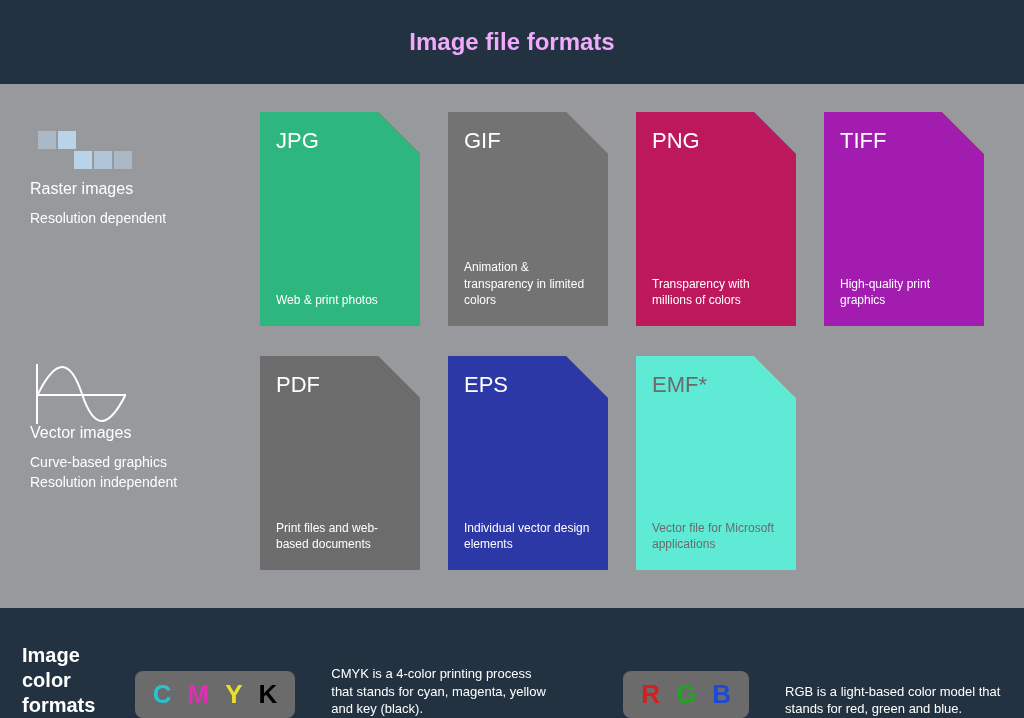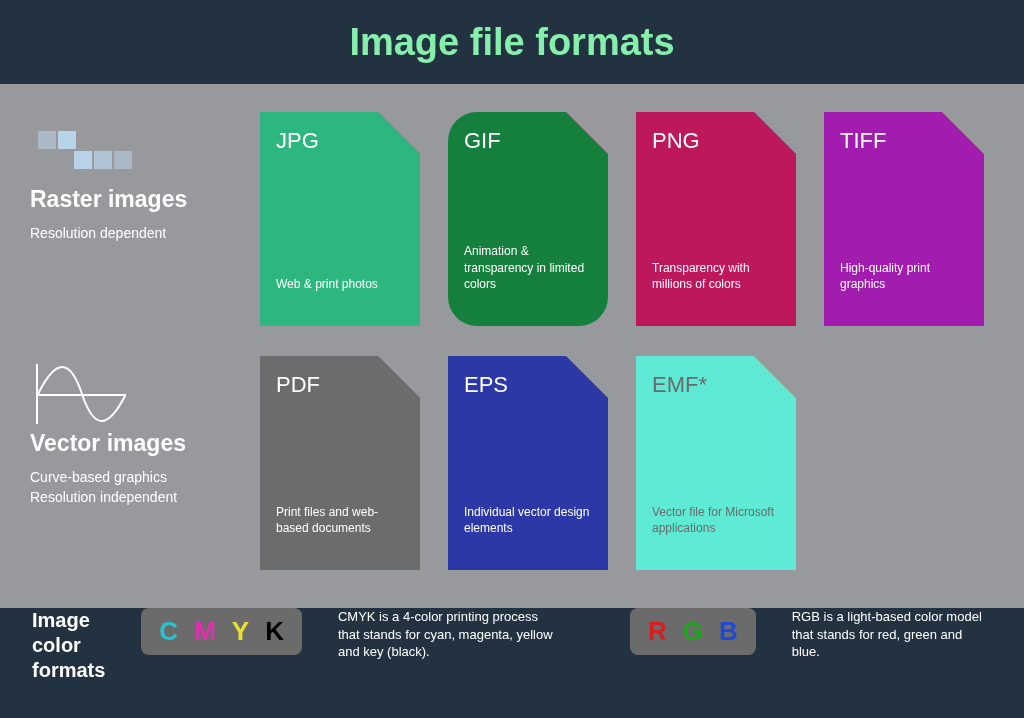--- a/index.html
+++ b/index.html
@@ -4,21 +4,21 @@
 <style>
   *{box-sizing:border-box;margin:0;padding:0;}
   html,body{width:1024px;height:718px;font-family:Arial,Helvetica,sans-serif;}
   body{background:#233240;}
 
   
   .header{
     height:84px;
     display:flex;align-items:center;justify-content:center;
   }
-  .header h1{color:#86efac;font-size:38px;font-weight:700;}
+  .header h1{color:#f0abfc;font-size:24px;font-weight:700;}
 
   
   .main{
     background:#97999c;
     height:524px;
     padding:28px 30px 15px 30px;
     display:flex;flex-direction:column;gap:30px;
   }
   .row{display:flex;gap:30px;align-items:flex-start;}
 
@@ -42,33 +42,33 @@
   .pixel-cluster .shift{margin-left:36px;}
   
   .axis{
     width:90px;height:60px;position:relative;margin-left:6px;
   }
   .axis .y{position:absolute;left:0;top:0;bottom:0;width:2px;background:#fff;}
   .axis .x{position:absolute;left:0;right:0;top:30px;height:2px;background:#fff;}
   .axis svg{position:absolute;left:2px;top:0;}
 
   .cat h2{
-    font-size:23px;font-weight:700;margin-top:6px;margin-bottom:10px;
+    font-size:16px;font-weight:400;margin-bottom:10px;
     color:#fff;
   }
   .cat p{
     font-size:14px;line-height:1.45;color:#fff;font-weight:400;
   }
 
   
   .cards{display:flex;gap:28px;}
   .file{
     width:160px;height:214px;
     position:relative;
-    padding:16px 16px 34px 16px;
+    padding:16px 16px 18px 16px;
     display:flex;flex-direction:column;justify-content:space-between;
     color:#fff;
   }
   .file .ear{
     position:absolute;top:0;right:0;width:42px;height:42px;
   }
   .file .ear::before{ 
     content:"";
     position:absolute;top:0;right:0;width:0;height:0;
     border-left:42px solid transparent;
@@ -78,33 +78,33 @@
     content:"";
     position:absolute;top:0;right:0;width:0;height:0;
     border-right:42px solid #97999c;
     border-bottom:42px solid transparent;
   }
   .file h3{font-size:22px;font-weight:400;}
   .file p{font-size:12px;line-height:1.35;font-weight:400;}
 
   
   .jpg {background:#2db77e;--fold:#1b6644;}
-  .gif {background:#15803d;border-radius:29px;--fold:#7e1e27;}
+  .gif {background:#737373;--fold:#7e1e27;}
   .png {background:#be185d;--fold:#4f0e8b;}
   .tiff{background:#a21caf;gap:12px;--fold:#8c5813;}
   .pdf {background:#6c6c6c;gap:40px;--fold:#3e3e3e;}
   .eps {background:#2c38a6;--fold:#19236d;}
   .emf {background:#5eead4;--fold:#b1aa3c;color:#6b6b6b;}
   .emf h3,.emf p{color:#6b6b6b;}
 
   
   .footer{
     height:110px;
-    padding:0 32px;
-    display:flex;align-items:flex-start;gap:36px;
+    padding:0 22px;
+    display:flex;align-items:flex-end;gap:36px;
   }
   .footer-title{
     color:#fff;font-size:20px;font-weight:700;line-height:1.25;width:140px;
   }
   .swatch{
     background:#6b6b6b;border-radius:8px;
     padding:8px 18px;display:flex;gap:16px;
     font-size:26px;font-weight:700;
   }
   .swatch span{display:inline-block;}

